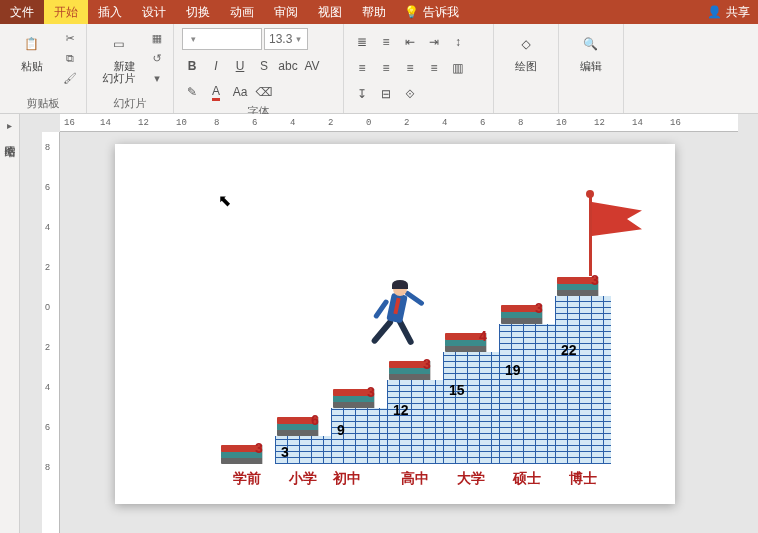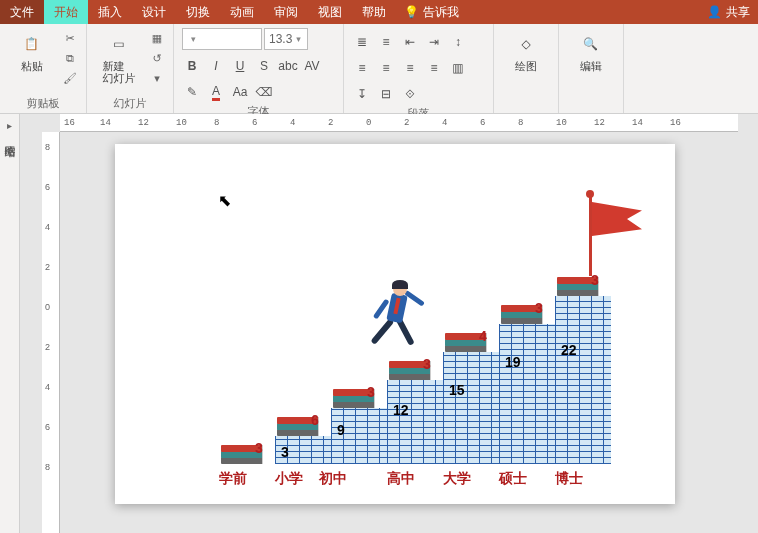--- a/index.html
+++ b/index.html
@@ -1,29 +1,29 @@
 <!DOCTYPE html>
 <html><head>
 <meta charset="utf-8">
 <style>
 *{box-sizing:border-box;margin:0;padding:0;font-family:"Microsoft YaHei",sans-serif;}
 body{background:#fff;width:758px;height:533px;overflow:hidden;font-size:12px;color:#444;}
 .titlebar{height:24px;background:#B7472A;display:flex;align-items:center;color:#fff;}
 .titlebar .tab{padding:0 10px;height:24px;line-height:24px;font-size:12px;cursor:pointer;}
 .titlebar .tab.file{background:#8E3A22;}
-.titlebar .tab.active{background:#5eead4;color:#B7472A;font-family:Liberation Serif, serif;}
+.titlebar .tab.active{background:#fde047;color:#B7472A;font-family:Liberation Serif, serif;}
 .titlebar .spacer{flex:1;}
 .titlebar .right-item{padding:0 8px;display:flex;align-items:center;gap:4px;}
 .ribbon{height:90px;background:#F3F2F1;border-bottom:1px solid #d0d0d0;display:flex;}
 .group{border-right:1px solid #d8d8d8;padding:4px 8px 2px;display:flex;flex-direction:column;justify-content:space-between;}
 .group-label{text-align:center;font-size:11px;color:#666;padding-top:2px;}
 .group-body{display:flex;align-items:flex-start;gap:6px;flex:1;}
 .bigbtn{display:flex;flex-direction:column;align-items:center;justify-content:center;width:48px;padding-top:2px;gap:2px;cursor:pointer;}
 .bigbtn .ic{width:28px;height:28px;display:flex;align-items:center;justify-content:center;}
-.bigbtn span{font-size:11px;line-height:12px;text-align:left;}
+.bigbtn span{font-size:11px;line-height:12px;text-align:right;}
 .minicol{display:flex;flex-direction:column;gap:4px;padding-top:2px;}
 .minibtn{width:16px;height:16px;display:flex;align-items:center;justify-content:center;color:#666;cursor:pointer;font-size:11px;}
 .fontrow{display:flex;gap:2px;align-items:center;}
 .combo{height:22px;border:1px solid #bcbcbc;background:#fff;display:flex;align-items:center;padding:0 4px;font-size:12px;color:#666;}
 .combo .dd{margin-left:4px;color:#888;font-size:9px;}
 .btnrow{display:flex;gap:4px;margin-top:4px;}
 .sq{width:20px;height:20px;display:flex;align-items:center;justify-content:center;color:#555;cursor:pointer;border:1px solid transparent;}
 .workspace{display:flex;height:419px;background:#E6E6E6;}
 .leftbar{width:20px;background:#F3F2F1;border-right:1px solid #d0d0d0;display:flex;flex-direction:column;align-items:center;padding-top:6px;gap:6px;}
 .leftbar .chev{color:#666;font-size:10px;cursor:pointer;}
@@ -42,21 +42,21 @@
                    repeating-linear-gradient(90deg,#2B5FA8 0,#2B5FA8 1px,transparent 1px,transparent 12px);
 }
 .books{position:absolute;width:50px;height:22px;}
 .book{position:absolute;width:48px;height:7px;border-radius:1px;}
 .book::after{content:"";position:absolute;right:0;top:0;width:6px;height:100%;background:#fff;border-left:1px solid rgba(0,0,0,0.2);}
 .b-red{background:#C73A2E;}
 .b-teal{background:#3A8B8B;}
 .b-gray{background:#666;}
 .rednum{position:absolute;color:#B02020;font-weight:bold;font-size:14px;}
 .blknum{position:absolute;color:#000;font-weight:bold;font-size:14px;}
-.catlabel{position:absolute;bottom:6px;color:#B02020;font-weight:bold;font-size:14px;width:56px;text-align:left;}
+.catlabel{position:absolute;bottom:6px;color:#B02020;font-weight:bold;font-size:14px;width:56px;text-align:center;}
 
 .pole{position:absolute;width:3px;background:#C73A2E;}
 .flag{position:absolute;width:50px;height:34px;background:#D13A2E;clip-path:polygon(0 0,100% 25%,70% 50%,100% 80%,0 100%);}
 .knob{position:absolute;width:8px;height:8px;border-radius:50%;background:#C73A2E;}
 
 .person{position:absolute;width:60px;height:90px;}
 .person .head{position:absolute;top:0;left:28px;width:14px;height:14px;border-radius:50%;background:#F2C19E;}
 .person .hair{position:absolute;top:-2px;left:27px;width:16px;height:9px;border-radius:50% 50% 0 0;background:#2B2B3A;}
 .person .body{position:absolute;top:12px;left:24px;width:16px;height:28px;background:#2B5FA8;border-radius:3px;transform:rotate(12deg);}
 .person .tie{position:absolute;top:16px;left:30px;width:4px;height:16px;background:#D13A2E;transform:rotate(12deg);}
@@ -180,21 +180,20 @@
         <div class="sq">≡</div>
         <div class="sq">≡</div>
         <div class="sq">▥</div>
       </div>
       <div class="btnrow">
         <div class="sq">↧</div>
         <div class="sq">⊟</div>
         <div class="sq">⟐</div>
       </div>
     </div>
-    <div class="group-label">段落</div>
   </div>
 
   <div class="group">
     <div class="group-body">
       <div class="bigbtn">
         <div class="ic">◇</div>
         <span>绘图</span>
       </div>
     </div>
     <div class="group-label">&nbsp;</div>
@@ -300,21 +299,21 @@
         <div class="rednum" style="left:152px;bottom:94px;">3</div>
         <div class="rednum" style="left:208px;bottom:122px;">3</div>
         <div class="rednum" style="left:264px;bottom:150px;">4</div>
         <div class="rednum" style="left:320px;bottom:178px;">3</div>
         <div class="rednum" style="left:376px;bottom:206px;">3</div>
 
         <div class="blknum" style="left:66px;bottom:34px;">3</div>
         <div class="blknum" style="left:122px;bottom:56px;">9</div>
         <div class="blknum" style="left:178px;bottom:76px;">12</div>
         <div class="blknum" style="left:234px;bottom:96px;">15</div>
-        <div class="blknum" style="left:290px;bottom:124px;">19</div>
+        <div class="blknum" style="left:290px;bottom:116px;">19</div>
         <div class="blknum" style="left:346px;bottom:136px;">22</div>
 
         <div class="catlabel" style="left:4px">学前</div>
         <div class="catlabel" style="left:60px">小学</div>
         <div class="catlabel" style="left:104px">初中</div>
         <div class="catlabel" style="left:172px">高中</div>
         <div class="catlabel" style="left:228px">大学</div>
         <div class="catlabel" style="left:284px">硕士</div>
         <div class="catlabel" style="left:340px">博士</div>
 

